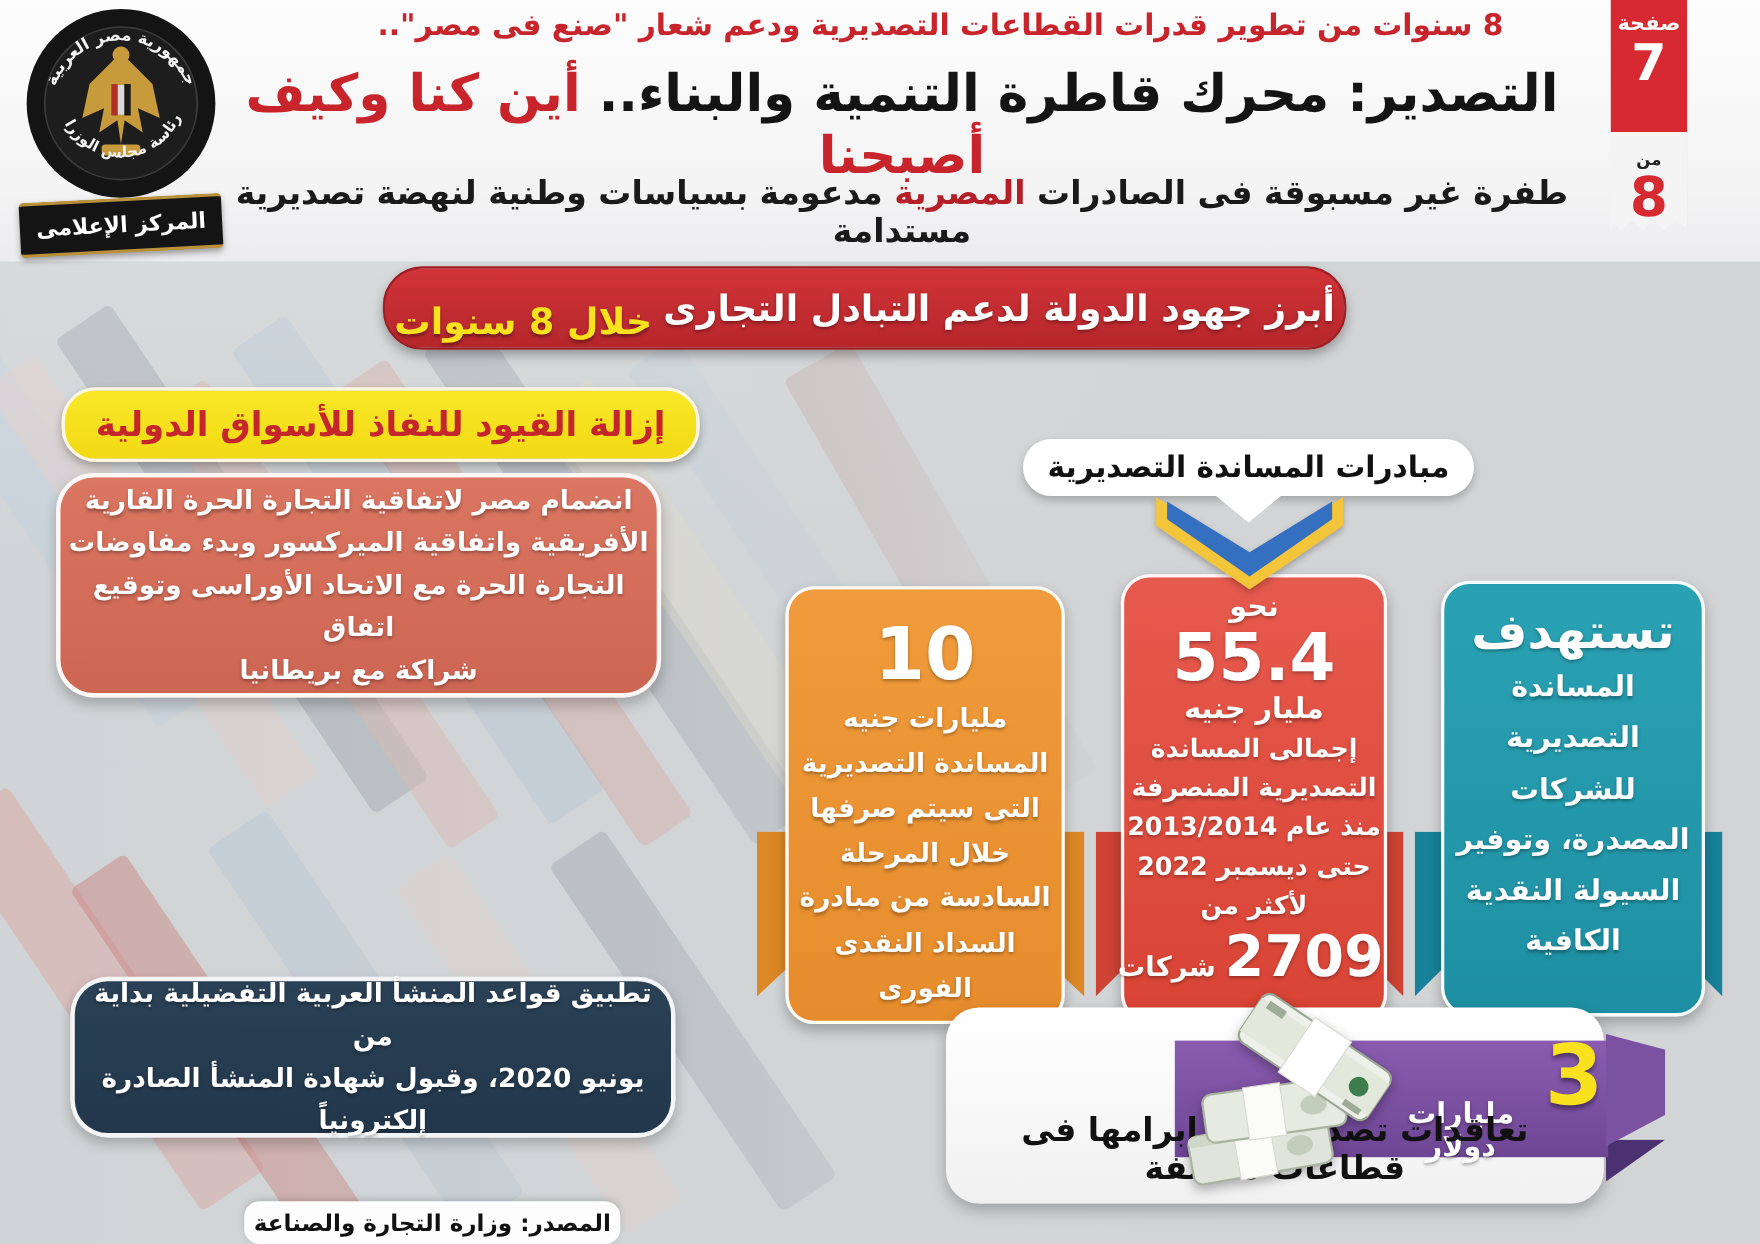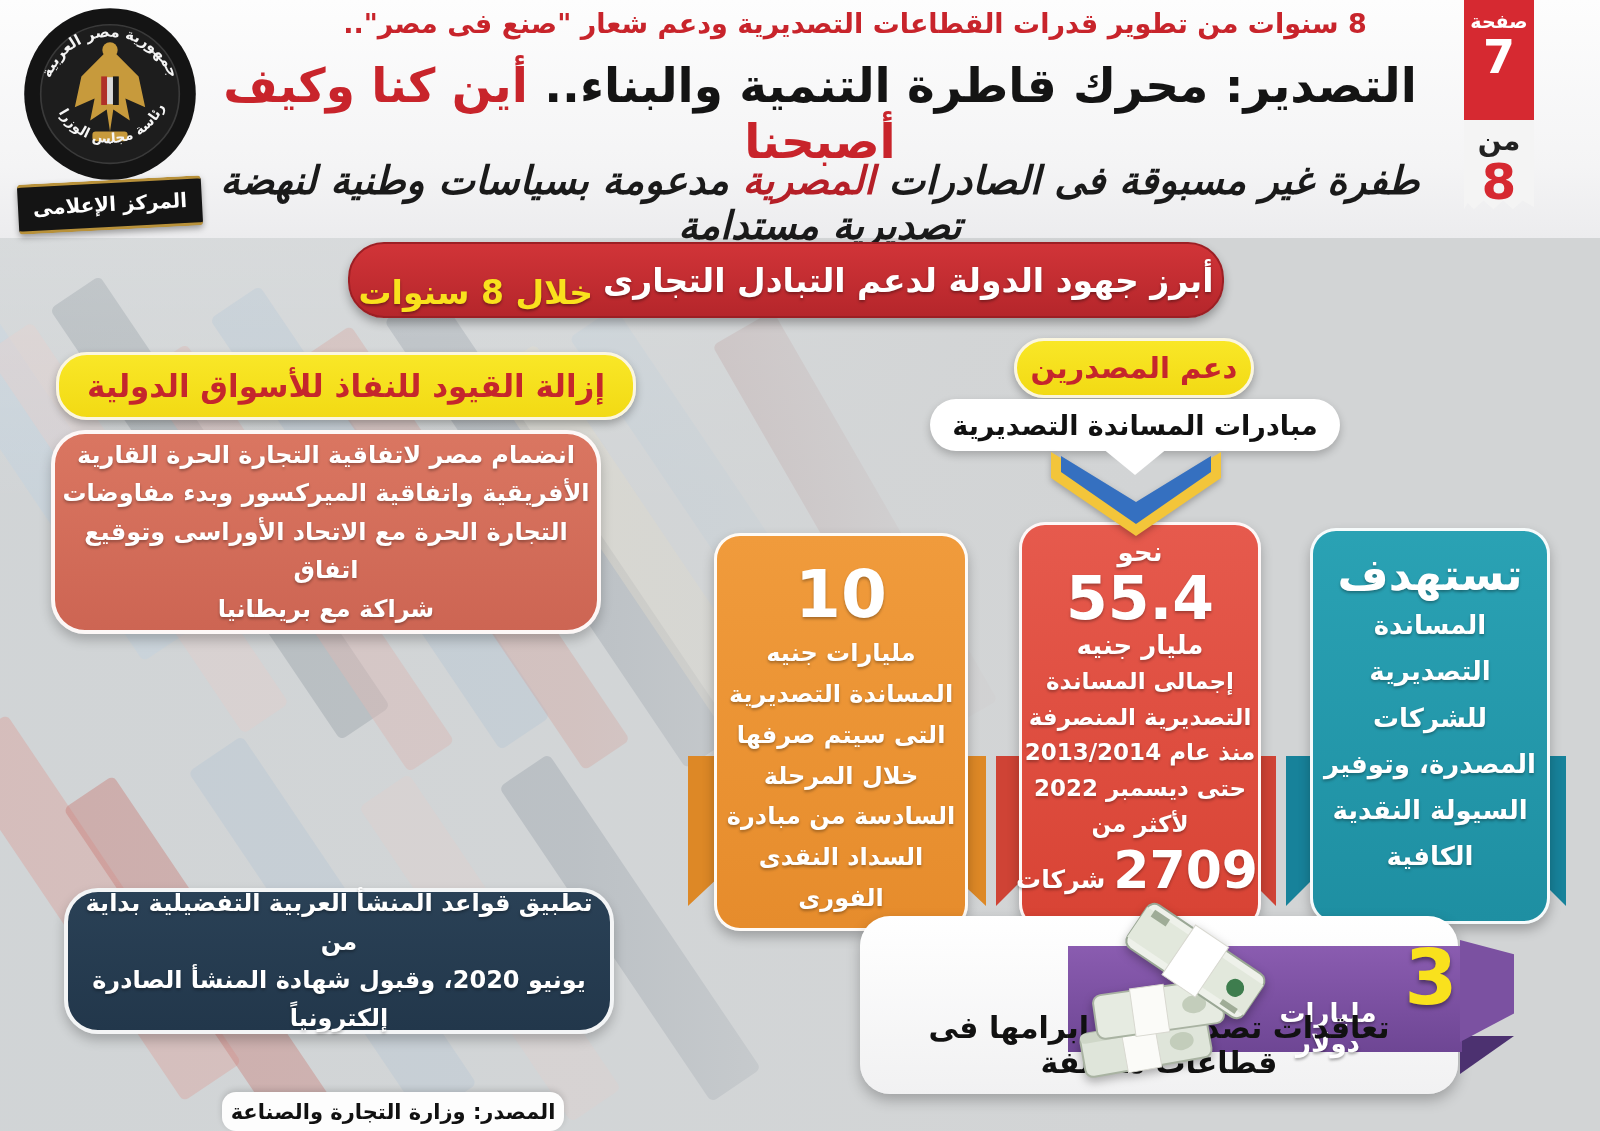--- a/index.html
+++ b/index.html
@@ -17,31 +17,31 @@
                linear-gradient(180deg, rgba(255,255,255,.20), rgba(255,255,255,0) 30%);}
   .header-band{position:absolute;left:0;top:0;width:1600px;height:238px;
     background:linear-gradient(180deg,#fdfdfd 0%,#f4f4f5 70%,#ececee 100%);}
   
   .topline{left:240px;top:8px;width:1230px;text-align:center;
     color:#c8242b;font-size:27px;font-weight:bold;}
   .title{left:180px;top:58px;width:1280px;text-align:center;
     color:#141414;font-size:47px;font-weight:bold;line-height:1.2;}
   .title .red{color:#c8242b;}
   .subtitle{left:180px;top:158px;width:1280px;text-align:center;
-    color:#1a1a1a;font-size:39px;font-weight:bold;font-style:italic;}
+    color:#1a1a1a;font-size:30px;font-weight:bold;}
   .subtitle .red{color:#b51f27;}
   
   .badge{left:1464px;top:0;width:70px;height:218px;z-index:6;
     box-shadow:0 4px 8px rgba(0,0,0,.25);
     clip-path:polygon(0 0,100% 0,100% 95%,84% 92%,70% 96%,56% 92%,42% 96%,28% 92%,14% 96%,5% 93%,0 96%);}
   .badge .top{background:#d62931;color:#fff;text-align:center;height:120px;}
   .badge .top .lbl{font-size:19px;font-weight:bold;padding-top:10px;}
   .badge .top .num{font-size:46px;font-weight:bold;line-height:1.1;}
   .badge .bottom{background:#f4f4f4;text-align:center;height:98px;}
-  .badge .bottom .lbl{font-size:28px;font-weight:bold;color:#222;padding-top:4px;}
+  .badge .bottom .lbl{font-size:15px;font-weight:bold;color:#222;padding-top:16px;}
   .badge .bottom .num{font-size:50px;font-weight:bold;color:#d62931;line-height:1.0;}
   
   .logo{left:14px;top:6px;width:192px;height:238px;z-index:6;}
   .logo .ribbon{position:absolute;left:4px;top:174px;width:184px;height:44px;
     background:#141414;border-top:3px solid #b8913a;border-bottom:3px solid #b8913a;
     color:#fff;font-size:20px;font-weight:bold;text-align:center;line-height:42px;
     transform:rotate(-3deg);border-radius:4px;box-shadow:0 3px 6px rgba(0,0,0,.35);}
   
   .redbanner{left:348px;top:242px;width:872px;height:72px;border-radius:36px;z-index:5;
     background:linear-gradient(180deg,#d13438,#b5262b);border:2px solid #9c1f24;
@@ -200,21 +200,20 @@
   <div class="abs pill left" dir="rtl">إزالة القيود للنفاذ للأسواق الدولية</div>
   <div class="abs card c1" dir="rtl">انضمام مصر لاتفاقية التجارة الحرة القارية
 الأفريقية واتفاقية الميركسور وبدء مفاوضات
 التجارة الحرة مع الاتحاد الأوراسى وتوقيع اتفاق
 شراكة مع بريطانيا</div>
   <div class="abs card c3" dir="rtl">تطبيق قواعد المنشأ العربية التفضيلية بداية من
 يونيو 2020، وقبول شهادة المنشأ الصادرة
 إلكترونياً</div>
   <div class="abs source" dir="rtl">المصدر: وزارة التجارة والصناعة</div>
 
-  <div class="abs pill mid" dir="rtl">دعم المصدرين</div>
   <div class="abs wbanner" dir="rtl">مبادرات المساندة التصديرية</div>
   <div class="abs wbanner-tail"></div>
   <svg class="abs chevron" width="170" height="84" viewBox="0 0 170 84">
     <polygon points="0,0 85,52 170,0 170,26 85,84 0,26" fill="#f3c53a"></polygon>
     <polygon points="10,4 85,50 160,4 160,20 85,72 10,20" fill="#3570c0"></polygon>
   </svg>
 
   <div class="abs ribbon-wing orange-ribbon"></div>
   <div class="abs statcard orange-card" dir="rtl">
     <div class="big">10</div>

